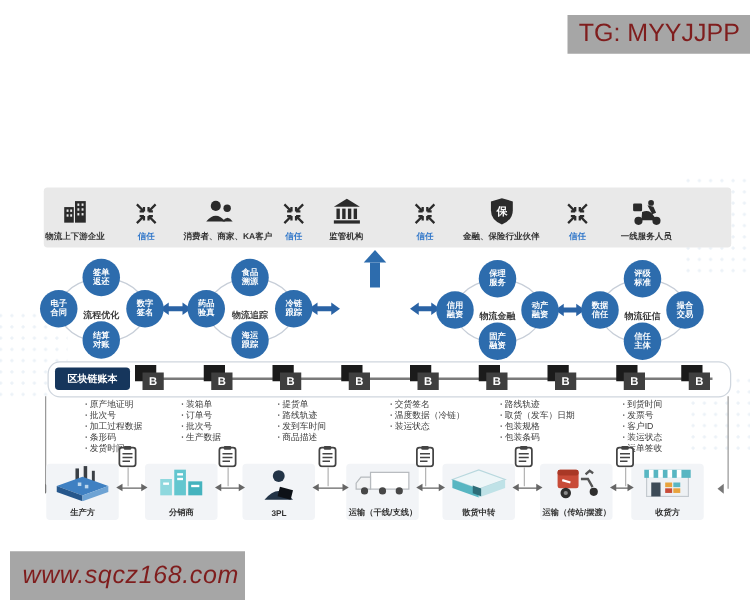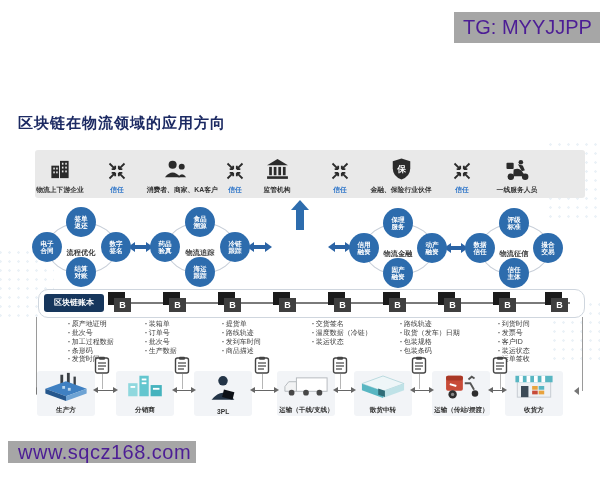--- a/index.html
+++ b/index.html
@@ -1,23 +1,23 @@
 <!DOCTYPE html>
 <html><head>
 <meta charset="utf-8">
 <style>
   html,body{margin:0;padding:0;background:#fff;}
   #stage{position:relative;width:600px;height:480px;background:#ffffff;overflow:hidden;
          font-family:"Liberation Sans","DejaVu Sans",sans-serif;color:#333;}
   
   .deco{position:absolute;opacity:.28;background-image:radial-gradient(circle,#b9cfe4 1px,transparent 1.5px);background-size:9px 9px;}
   
-  .wm{position:absolute;background:#a6a6a6;color:#4c1d95;display:flex;align-items:center;text-align:right;}
+  .wm{position:absolute;background:#a6a6a6;color:#7f1d1d;display:flex;align-items:center;text-align:right;}
   .wm-top{left:454px;top:12px;width:138px;height:31px;font-size:20px;padding-left:9px;}
-  .wm-bottom{left:8px;top:441px;width:178px;height:22px;font-size:20px;padding-left:10px;letter-spacing:.5px;}
+  .wm-bottom{left:8px;top:441px;width:178px;height:39px;font-size:20px;padding-left:10px;letter-spacing:.5px;font-style:italic;}
   
   .title{position:absolute;left:18px;top:114px;font-size:15px;font-weight:bold;color:#1c2a63;letter-spacing:1px;}
   
   .shbar{position:absolute;left:35px;top:150px;width:550px;height:48px;background:#e9e9e9;border-radius:3px;}
   .sh-item{position:absolute;top:5px;width:90px;margin-left:-45px;text-align:center;}
   .sh-item .ic{height:26px;display:flex;align-items:flex-end;justify-content:center;}
   .sh-label{display:inline-block;margin-top:3px;font-size:10px;font-weight:bold;color:#333;white-space:nowrap;transform:scale(.68);transform-origin:center top;}
   .trust .sh-label{color:#2f76c9;}
   
   .ell{position:absolute;width:68px;height:50px;border:1px solid #c7ced8;border-radius:50%;}
@@ -76,21 +76,20 @@
 
 <div id="stage">
 
   <div class="deco" style="left:-4px;top:248px;width:58px;height:70px;"></div>
   <div class="deco" style="left:546px;top:140px;width:54px;height:80px;"></div>
   <div class="deco" style="left:550px;top:300px;width:50px;height:60px;"></div>
 
   <div class="wm wm-top">TG: MYYJJPP</div>
   <div class="wm wm-bottom">www.sqcz168.com</div>
 
-  <div class="title">区块链在物流领域的应用方向</div>
 
   <div class="shbar">
     <div class="sh-item" style="left:25px;">
       <div class="ic">
         <svg width="24" height="23" viewBox="0 0 24 24">
             <g fill="#2b2b2b">
               <rect x="3" y="8" width="8" height="13"></rect>
               <rect x="12" y="3" width="9" height="18"></rect>
             </g>
             <g fill="#e9e9e9">

